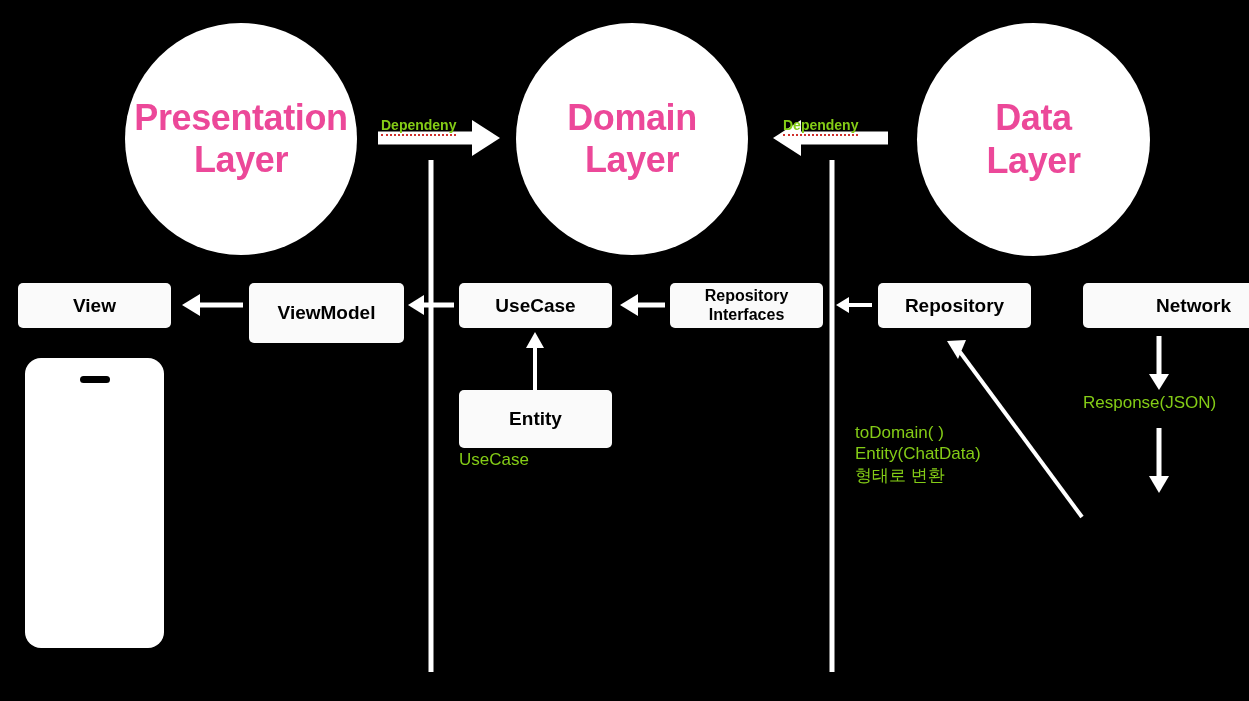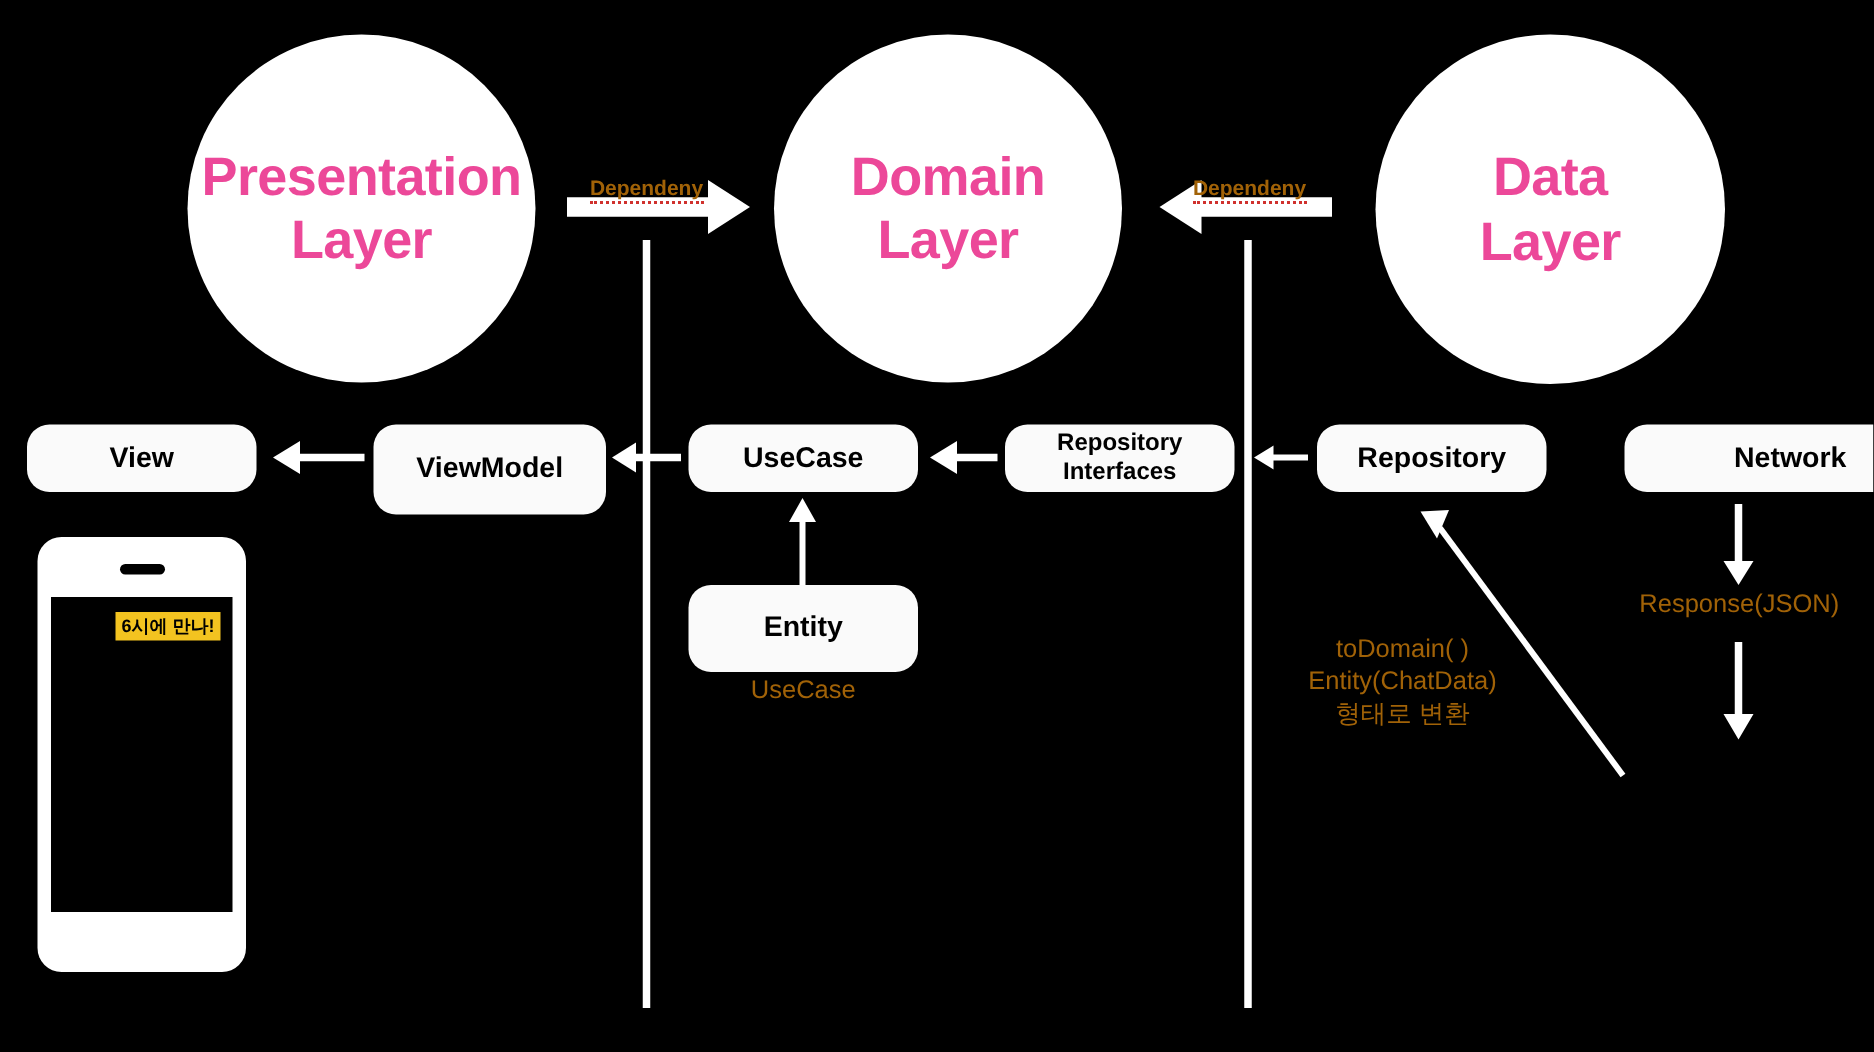--- a/index.html
+++ b/index.html
@@ -39,38 +39,37 @@
     font-size: 36px;
     font-weight: bold;
     line-height: 1.18;
     letter-spacing: -0.4px;
   }
 
   
   .node-box {
     position: absolute;
     background: #fafafa;
-    border-radius: 15px;
+    border-radius: 5px;
     display: flex;
     align-items: center;
     justify-content: center;
     text-align: center;
     color: #000000;
     font-size: 19px;
     font-weight: bold;
     line-height: 1.15;
   }
   .node-box.two-line { font-size: 16px; }
 
   
   .label {
     position: absolute;
-    color: #a16207;
+    color: #84cc16;
     font-size: 17px;
-    text-align: center;
     line-height: 1.25;
     white-space: pre-line;
   }
   .label.small {
     font-size: 14px;
     font-weight: bold;
   }
   .misspelled {
     border-bottom: 2px dotted #d0312d;
     padding-bottom: 1px;
@@ -246,18 +245,15 @@
   <div class="label" style="left:459px; top:449px; width:153px;">UseCase</div>
 
   <div class="label" style="left:1083px; top:392px; width:153px;">Response(JSON)</div>
 
   <div class="label" style="left:855px; top:422px; width:160px;">toDomain( )
 Entity(ChatData)
 형태로 변환</div>
 
   <div id="phone-mock">
     <div id="phone-speaker"></div>
-    <div id="phone-screen">
-      <div id="chat-bubble">6시에 만나!</div>
-    </div>
   </div>
 
 </div>
 
 </body></html>

